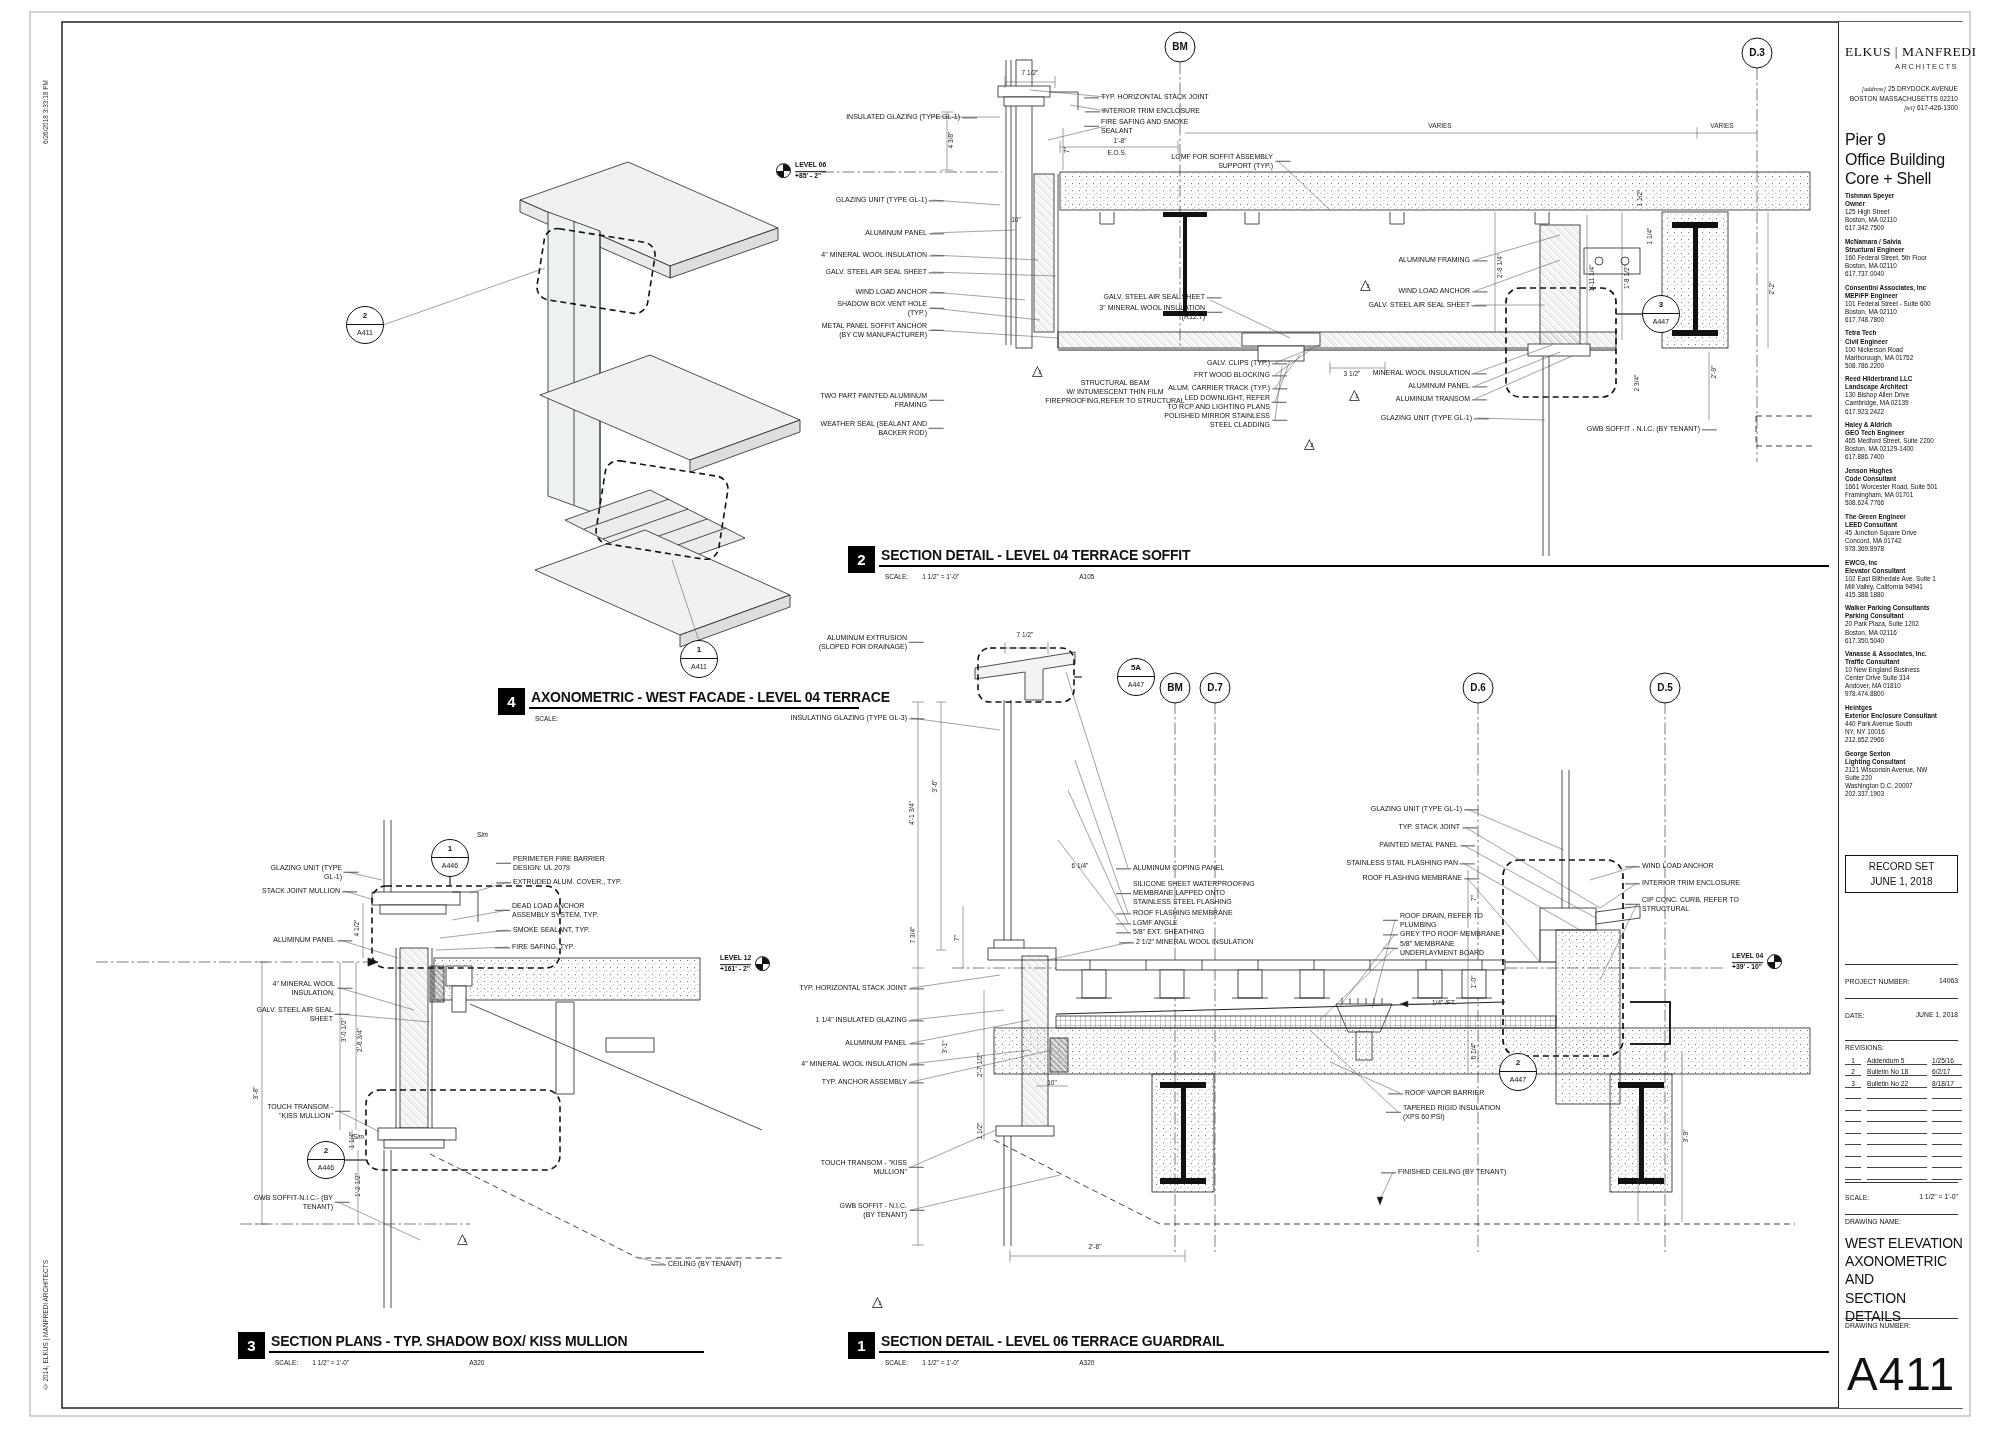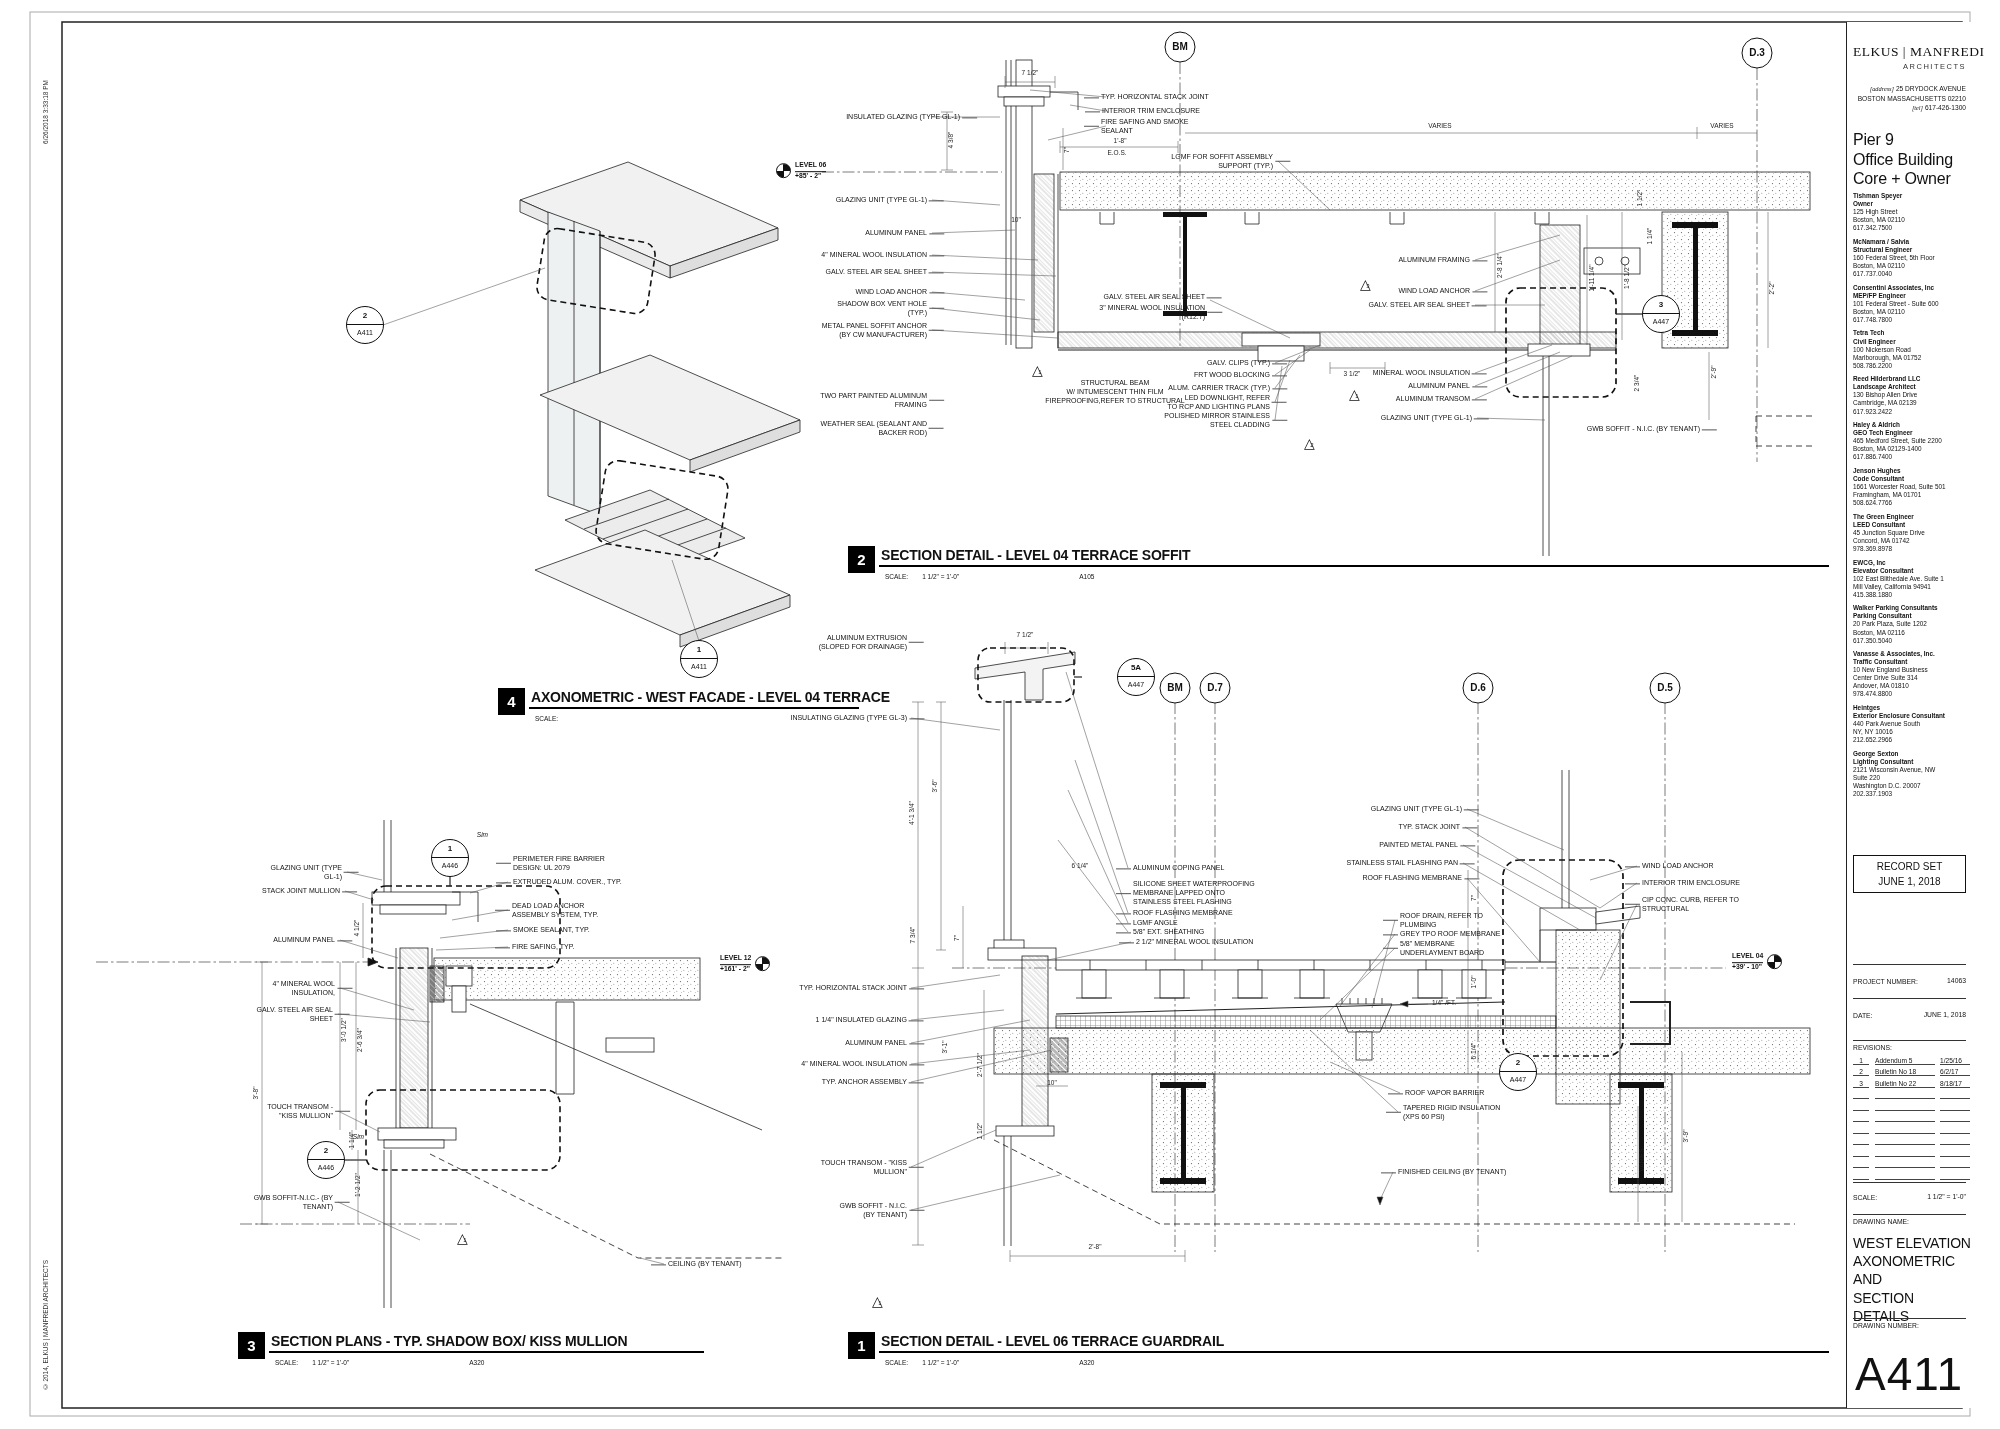--- a/index.html
+++ b/index.html
@@ -33,21 +33,21 @@
   .tri .tn{position:absolute;left:0;top:4px;width:16px;text-align:center;font-size:6px;}
   
   .dtitle{position:absolute;z-index:7;}
   .dtitle .numbox{position:absolute;left:0;top:0;width:27px;height:27px;background:#000;color:#fff;font:bold 15px/27px "Liberation Sans",sans-serif;text-align:center;}
   .dtitle .ttl{position:absolute;left:33px;top:0px;font:bold 14px/18px "Liberation Sans",sans-serif;letter-spacing:-0.2px;white-space:nowrap;}
   .dtitle .uline{position:absolute;left:31px;top:19px;height:2px;background:#000;}
   .dtitle .scrow{position:absolute;left:37px;top:26px;font:6.5px/9px "Liberation Sans",sans-serif;white-space:nowrap;}
   .dtitle .scrow .scv{margin-left:14px;}
   .dtitle .scrow .scr{margin-left:120px;}
   
-  .tb{position:absolute;left:1838px;top:22px;width:124px;height:1386px;background:#fff;border-left:1.5px solid #222;z-index:8;margin-left:8px;}
+  .tb{position:absolute;left:1838px;top:22px;width:124px;height:1386px;background:#fff;border-left:1.5px solid #222;z-index:8;}
   .tb .pad{position:absolute;left:6px;right:5px;}
   .tb .logo{top:22px;font-family:"Liberation Serif",serif;font-size:13.5px;letter-spacing:0.5px;text-align:center;white-space:nowrap;}
   .tb .logosub{top:40px;font-size:7.5px;letter-spacing:1.5px;text-align:right;color:#333;}
   .tb .addr{top:62px;font-size:6.6px;line-height:1.4;text-align:right;}
   .tb .addr .it{font-family:"Liberation Serif",serif;font-style:italic;font-size:6.3px;}
   .tb .proj{top:108px;font-size:16px;line-height:1.22;letter-spacing:-0.2px;}
   .tb .cons{top:170px;font-size:6.4px;line-height:1.26;}
   .tb .cons .blk{margin-bottom:5.5px;}
   .tb .cons .cn,.tb .cons .cr{font-weight:bold;}
   .tb .record{top:833px;border:1px solid #111;text-align:center;font-size:10px;line-height:1.5;padding:3px 0;}
@@ -530,21 +530,21 @@
     <div class="pad logo">ELKUS | MANFREDI</div>
     <div class="pad logosub">ARCHITECTS</div>
     <div class="pad addr">
       <div><span class="it">[address]</span> <span>25  DRYDOCK AVENUE</span></div>
       <div>BOSTON MASSACHUSETTS 02210</div>
       <div><span class="it">[tel]</span> <span>617-426-1300</span></div>
     </div>
     <div class="pad proj">
       <div>Pier 9</div>
       <div>Office Building</div>
-      <div>Core + Owner</div>
+      <div>Core + Shell</div>
     </div>
     <div class="pad cons" id="consultants">
         <div class="blk">
           <div class="cn">Tishman Speyer</div>
           <div class="cr">Owner</div>
           <div class="cl">125 High Street</div>
           <div class="cl">Boston, MA 02110</div>
           <div class="cl">617.342.7500</div>
         </div>
         <div class="blk">

